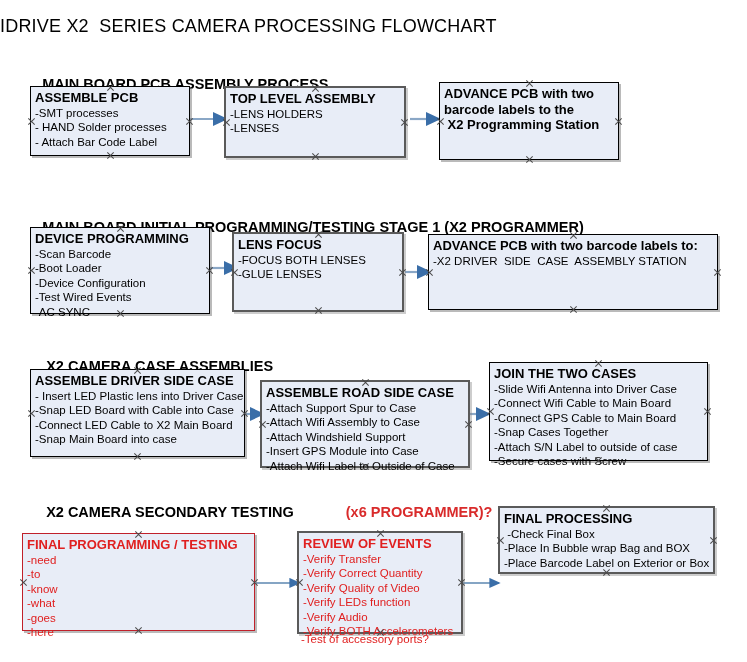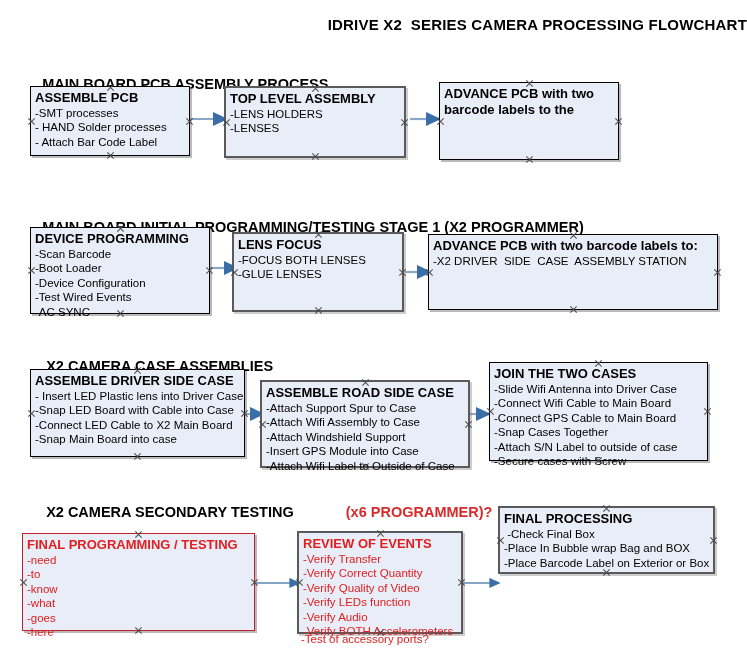--- a/index.html
+++ b/index.html
@@ -15,23 +15,23 @@
     font-family: "Liberation Sans", sans-serif;
     overflow: hidden;
   }
 
   
   .chart-title {
     position: absolute;
     left: 0;
     top: 16px;
     width: 747px;
-    text-align: right;
-    font-size: 15px;
-    font-weight: bold;
+    text-align: left;
+    font-size: 18px;
+    font-weight: normal;
     color: #000000;
     letter-spacing: 0.2px;
     white-space: pre;
   }
   .section-heading {
     position: absolute;
     font-size: 14.5px;
     font-weight: bold;
     color: #000000;
     white-space: pre;
@@ -172,20 +172,21 @@
     <span class="handle" style="left:50%; top:0;"></span>
     <span class="handle" style="left:50%; top:100%;"></span>
     <span class="handle" style="left:0; top:50%;"></span>
     <span class="handle" style="left:100%; top:50%;"></span>
   </div>
 
   <div class="node border-thin" style="left:439px; top:82px; width:180px; height:78px;">
     <div class="node-inner">
       <div class="node-title">ADVANCE PCB with two</div>
       <div class="node-title">barcode labels to the</div>
+      <div class="node-title"> X2 Programming Station</div>
     </div>
     <span class="handle" style="left:50%; top:0;"></span>
     <span class="handle" style="left:50%; top:100%;"></span>
     <span class="handle" style="left:0; top:50%;"></span>
     <span class="handle" style="left:100%; top:50%;"></span>
   </div>
 
   <div class="section-heading" style="left:26px; top:203px;">
     <span>MAIN BOARD INITIAL PROGRAMMING/TESTING STAGE 1 (X2 PROGRAMMER)</span>
   </div>

